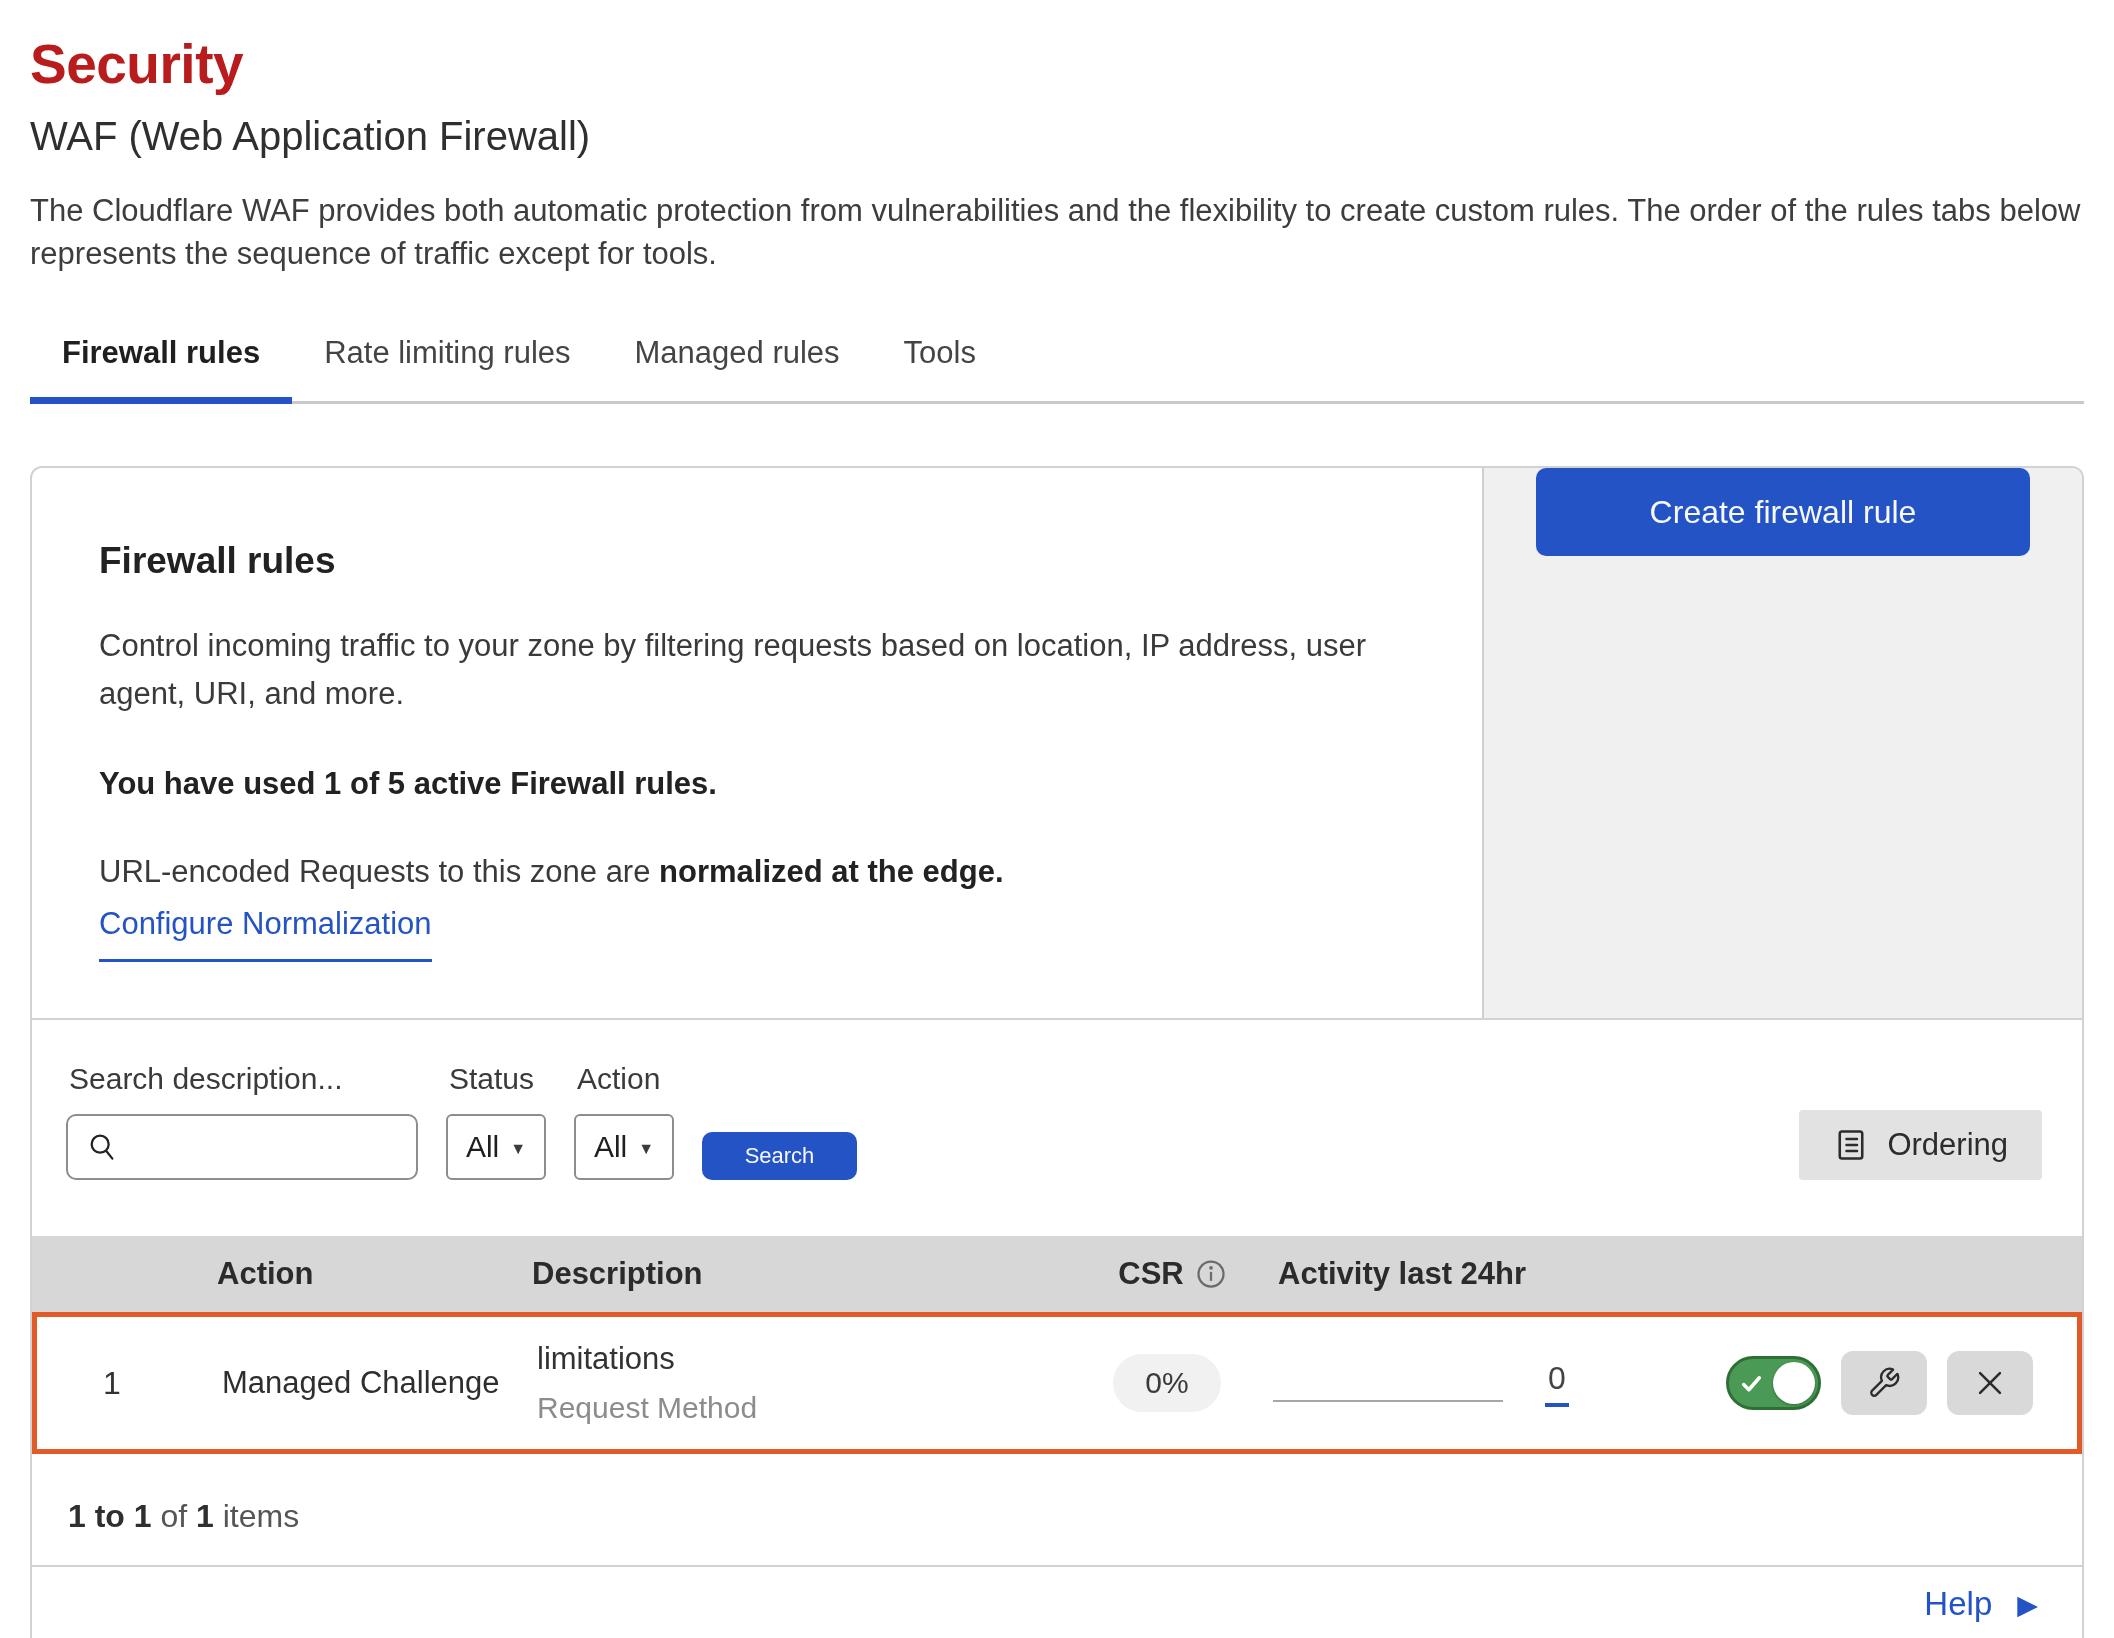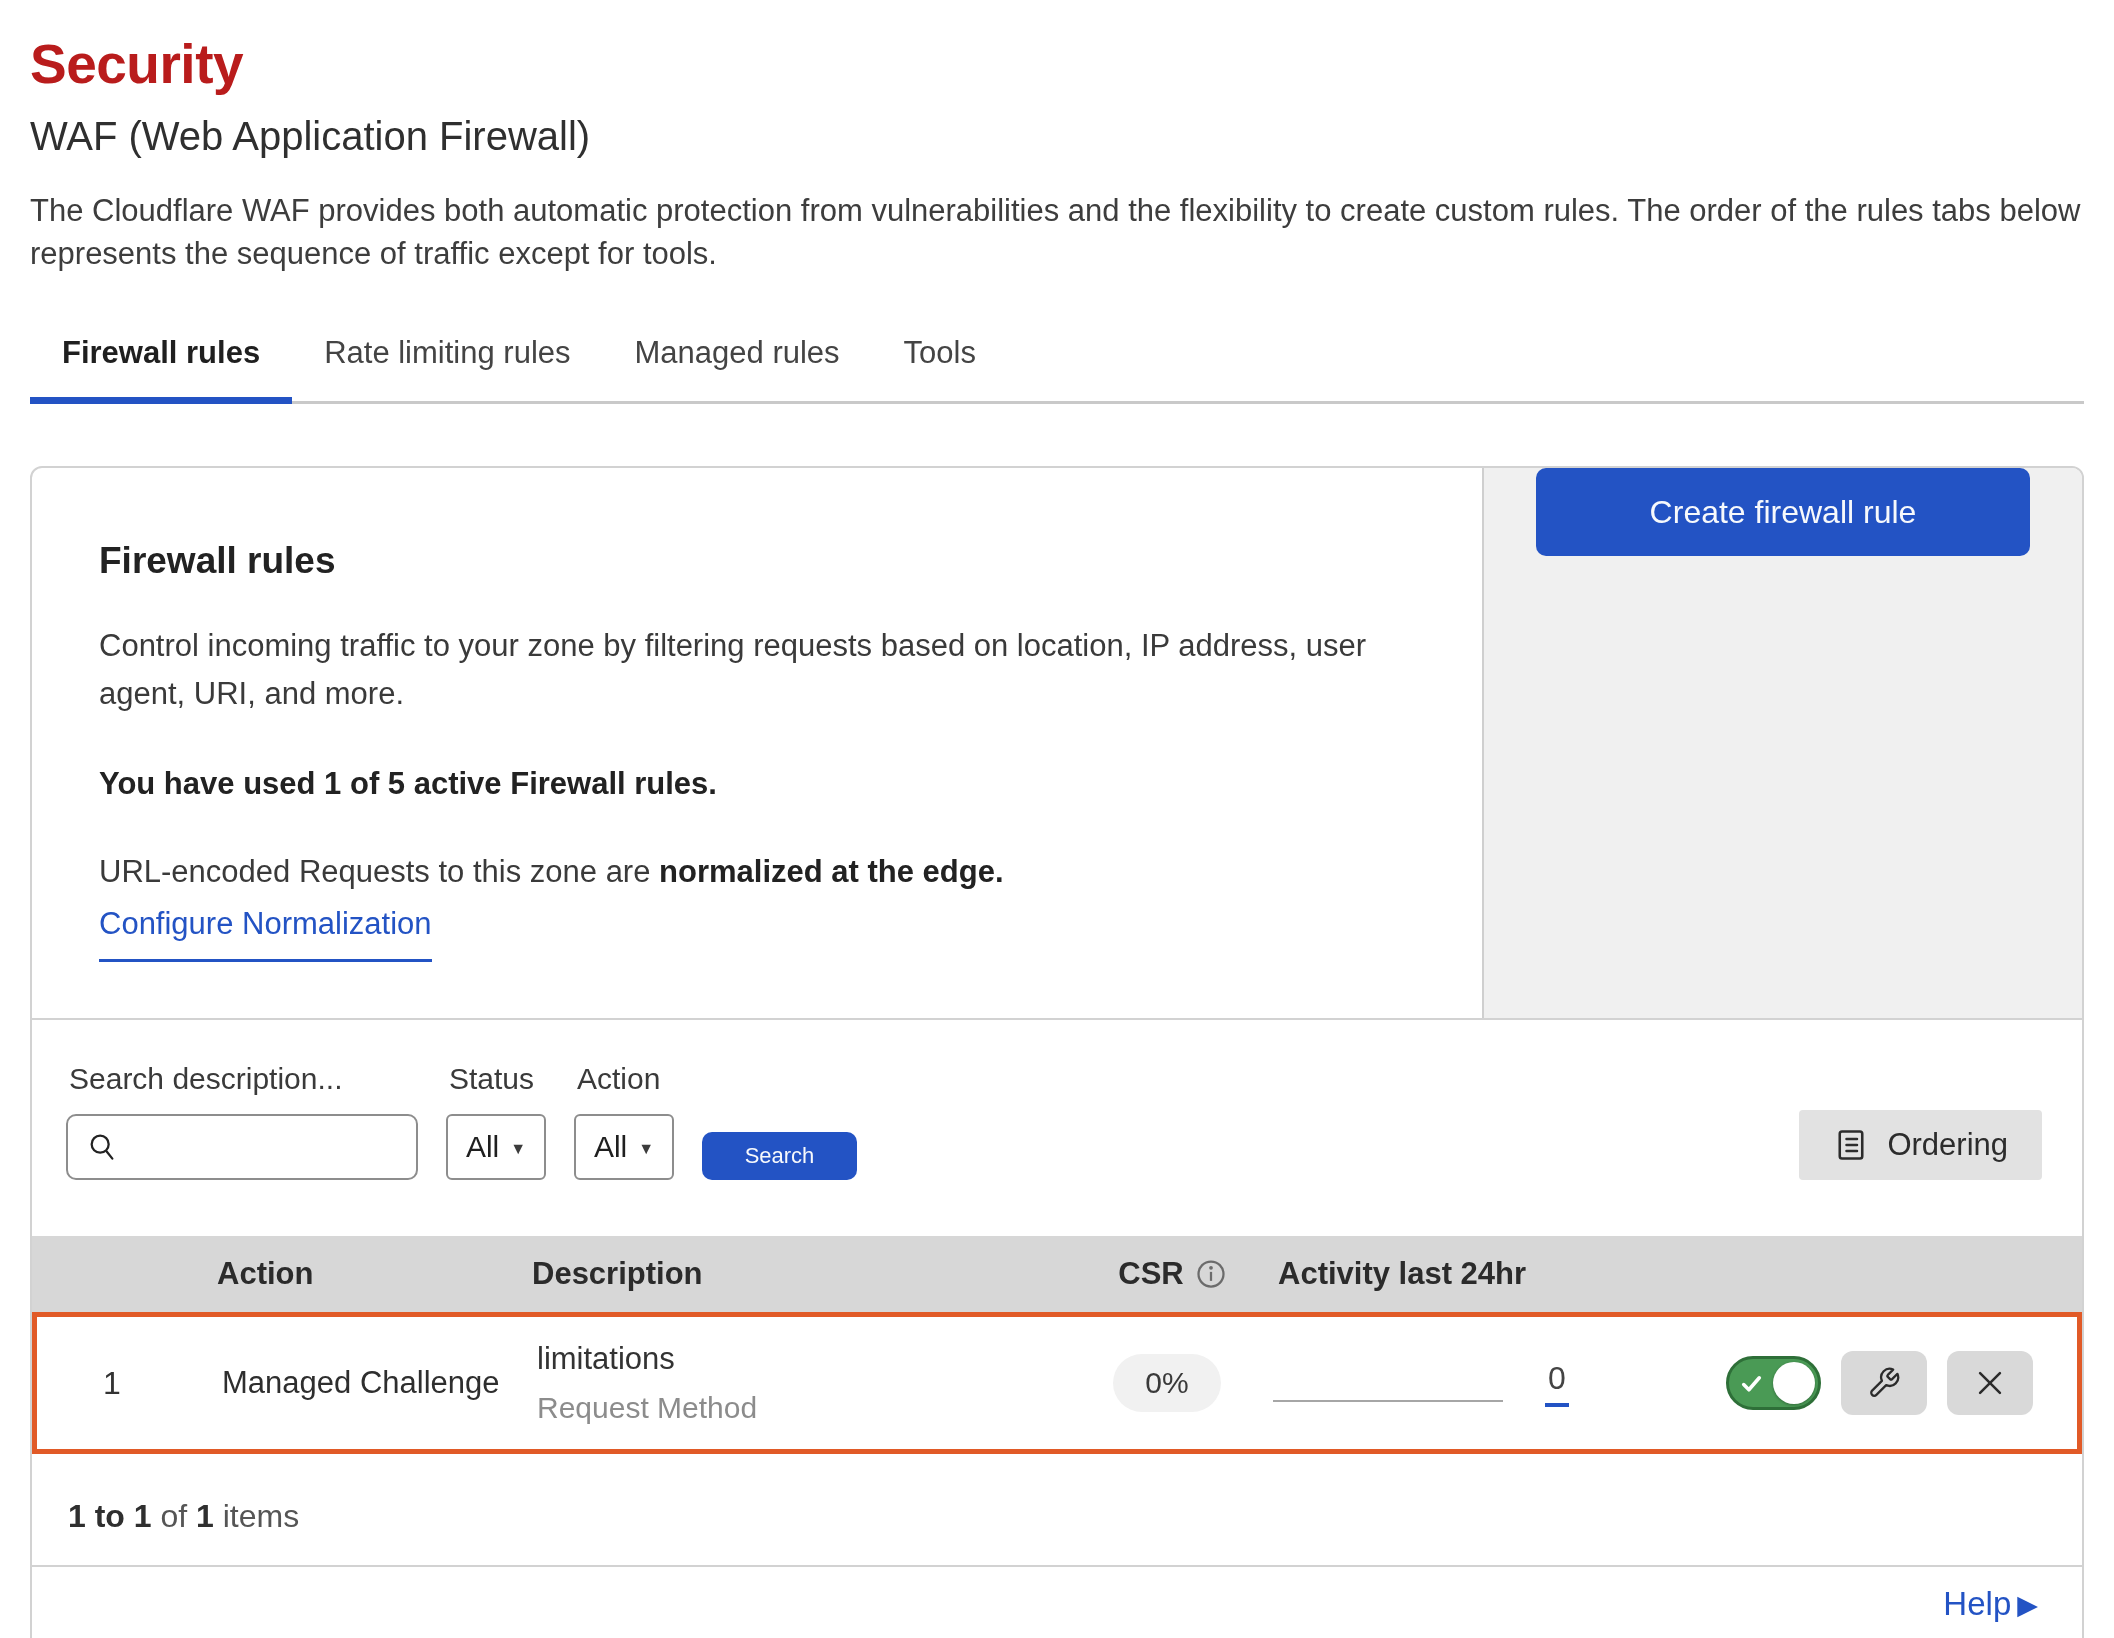--- a/index.html
+++ b/index.html
@@ -83,21 +83,21 @@
     border-radius:28px;position:relative;display:flex;align-items:center;cursor:pointer;flex:none}
   .toggle .check{margin-left:10px;display:flex}
   .knob{position:absolute;right:3px;top:50%;transform:translateY(-50%);width:42px;height:42px;
     background:#fff;border-radius:50%;box-shadow:0 1px 3px rgba(0,0,0,.3)}
   .icon-btn{width:86px;height:64px;border-radius:12px;background:#d9d9d9;border:none;
     display:flex;align-items:center;justify-content:center;cursor:pointer;flex:none}
 
   .items-row{padding:44px 36px 30px;font-size:32px;color:#555}
   .items-row strong{color:#2f2f2f}
   .help-row{border-top:2px solid #d2d2d2;padding:18px 44px 24px;display:flex;justify-content:flex-end}
-  .help-link{font-size:33px;color:var(--accent-blue);display:flex;align-items:center;gap:6px;cursor:pointer;text-decoration:none}
+  .help-link{font-size:33px;color:var(--accent-blue);display:flex;align-items:center;gap:25px;cursor:pointer;text-decoration:none}
   .help-arrow{font-size:27px;line-height:1;transform:translateY(1px)}
 </style>
 </head>
 <body>
 
 <div class="page">
 
   <h1 class="page-title">Security</h1>
   <div class="page-subtitle">WAF (Web Application Firewall)</div>
   <p class="page-desc">The Cloudflare WAF provides both automatic protection from vulnerabilities and the flexibility to create custom rules. The order of the rules tabs below represents the sequence of traffic except for tools.</p>

